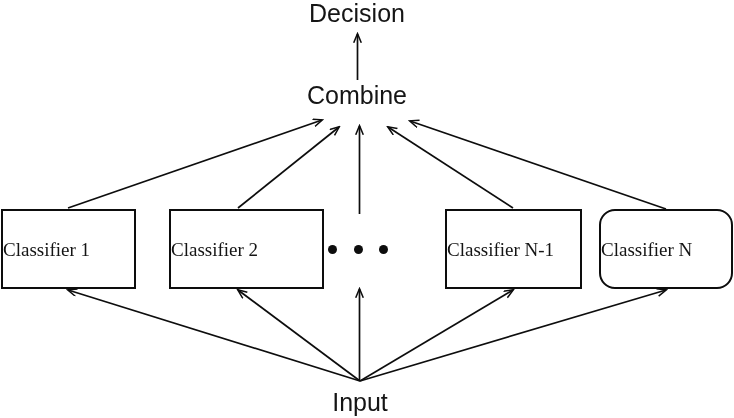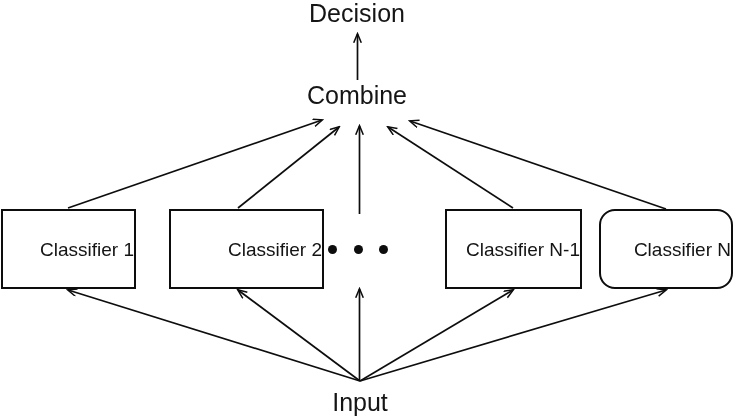--- a/index.html
+++ b/index.html
@@ -53,31 +53,32 @@
     width: 720px;
     text-align: center;
   }
   .clf-box {
     position: absolute;
     box-sizing: border-box;
     border: 2px solid #0d0d0d;
     background: #ffffff;
     display: flex;
     align-items: center;
-    justify-content: flex-end;
+    justify-content: flex-start;
+    font-family: Liberation Serif, serif;
   }
   .clf-box span {
     font-size: 19px;
     color: #141414;
     white-space: nowrap;
     line-height: 1;
   }
   #box-0 { left: 1px;   top: 209px; width: 135px; height: 80px; }
   #box-1 { left: 169px; top: 209px; width: 155px; height: 80px; }
-  #box-2 { left: 445px; top: 209px; width: 137px; height: 80px; padding-left: 24px; }
+  #box-2 { left: 445px; top: 209px; width: 137px; height: 80px; }
   #box-3 { left: 599px; top: 209px; width: 134px; height: 80px; border-radius: 16px; }
   .ellipsis {
     position: absolute;
     left: 328px;
     top: 238px;
     width: 60px;
     height: 22px;
     display: flex;
     align-items: center;
     justify-content: space-between;

